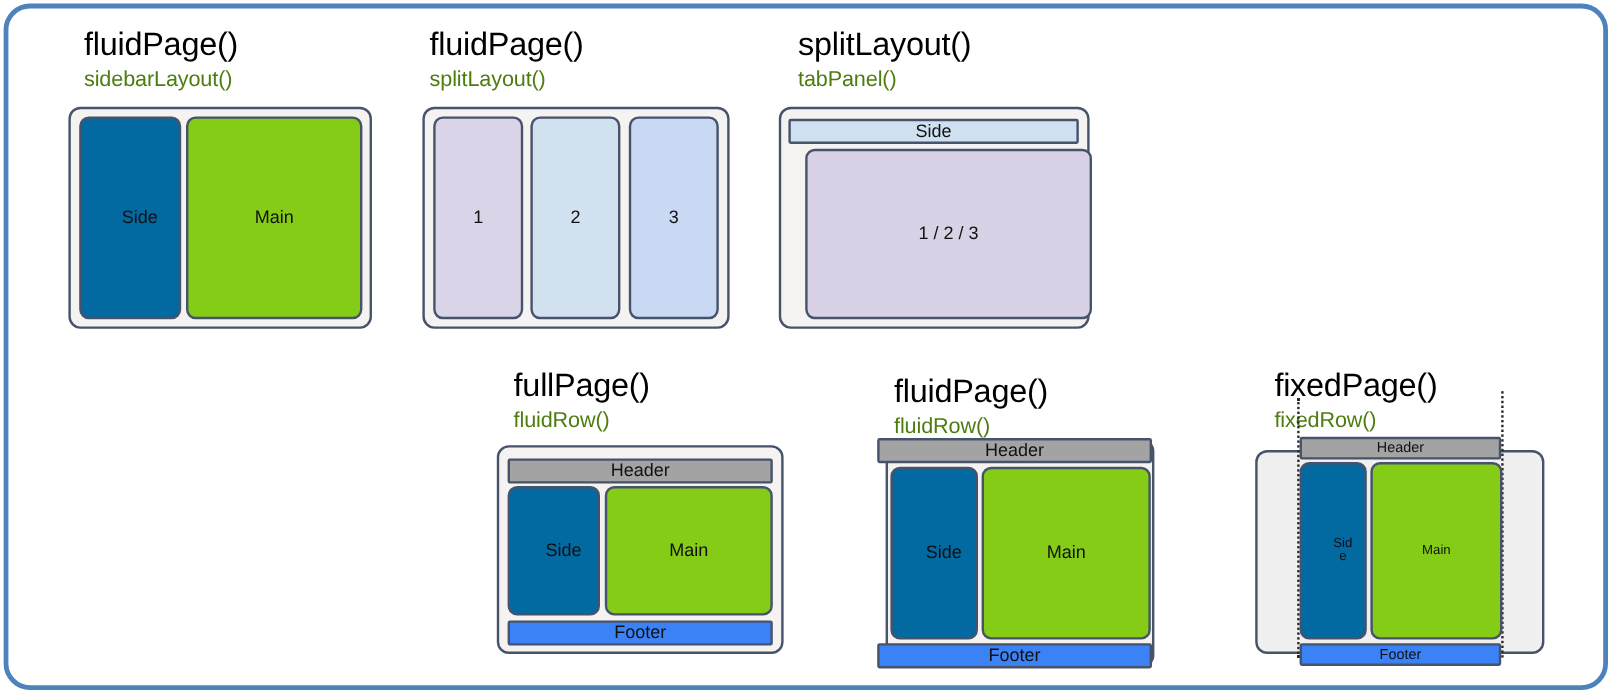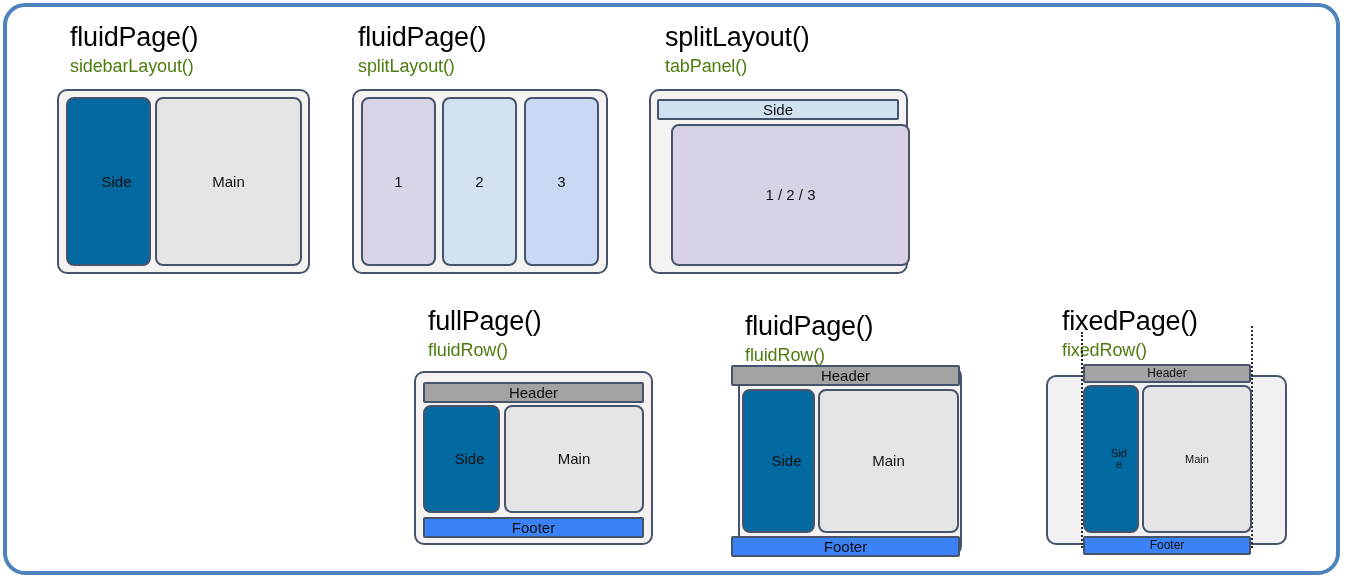--- a/index.html
+++ b/index.html
@@ -74,21 +74,21 @@
     align-items: center;
     justify-content: center;
     font-size: 15px;
     color: #111111;
     text-align: center;
     line-height: 1.15;
   }
   .box.sq { border-radius: 2px; }
 
   .c-side   { background: #0369a1; padding-left: 16px; }
-  .c-main   { background: #e5e5e5; }
+  .c-main   { background: #84cc16; }
   .c-p1     { background: #d9d4e8; }
   .c-p2     { background: #d1e1f0; }
   .c-p3     { background: #c9d9f4; }
   .c-menu   { background: #cfe1f1; }
   .c-header { background: #a3a3a3; }
   .c-footer { background: #3b82f6; }
   .c-body   { background: #d9d2e6; }
 
   .small { font-size: 12px; }
   .tiny  { font-size: 11px; }

